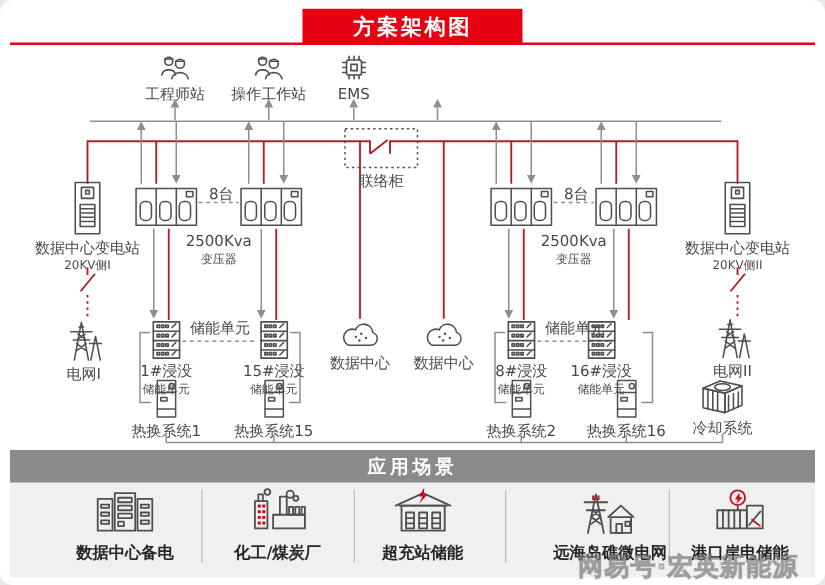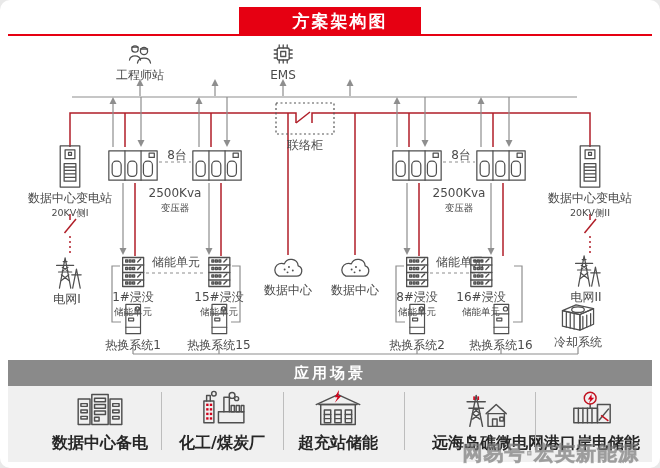--- a/index.html
+++ b/index.html
@@ -5,36 +5,36 @@
   html,body{margin:0;padding:0;background:#e9e9e9;font-family:"DejaVu Sans",sans-serif;}
   #canvas{position:relative;width:660px;height:468px;background:#ffffff;border-radius:10px;overflow:hidden;}
   .abs{position:absolute;}
   .node{position:absolute;display:flex;flex-direction:column;align-items:center;transform:translateX(-50%);gap:2px;}
   .lbl{font-size:12px;color:#4a4a4a;text-align:center;line-height:1.2;white-space:nowrap;}
   .lbl2{font-size:9.5px;color:#4a4a4a;text-align:center;line-height:1.2;white-space:nowrap;}
   .ic{stroke:#4f4f4f;fill:none;stroke-width:1.3;stroke-linecap:round;stroke-linejoin:round;}
   .icf{fill:#4f4f4f;stroke:none;}
   .red{stroke:#c1121f;}
   .redf{fill:#d0021b;stroke:none;}
-  #title-banner{position:absolute;left:50%;transform:translateX(-50%);top:7px;width:162px;height:29px;
+  #title-banner{position:absolute;left:50%;transform:translateX(-50%);top:7px;width:176px;height:29px;
     background:#e60012;color:#fff;display:flex;align-items:center;justify-content:center;
-    font-size:17px;font-weight:bold;letter-spacing:2px;z-index:3;padding-left:20px;}
+    font-size:17px;font-weight:bold;letter-spacing:2px;z-index:3;}
   #title-rule{position:absolute;left:8px;right:8px;top:34px;height:2px;background:#e60012;z-index:2;}
   #conn{position:absolute;left:0;top:0;z-index:1;}
   .r{stroke:#b01e28;stroke-width:1.5;fill:none;}
   .rd{stroke:#b01e28;stroke-width:1.5;fill:none;stroke-dasharray:2 3;}
   .g{stroke:#8e8e8e;stroke-width:1.2;fill:none;}
   .gd{stroke:#8e8e8e;stroke-width:1.2;fill:none;stroke-dasharray:3 3;}
   .gf{fill:#8e8e8e;stroke:none;}
   .tied{stroke:#555;stroke-width:1.2;fill:none;stroke-dasharray:2 2.5;}
   #app-banner{position:absolute;left:8px;right:8px;top:360px;height:26px;background:#8a8a8a;color:#fff;
     display:flex;align-items:center;justify-content:center;font-size:15px;font-weight:bold;letter-spacing:3px;z-index:2;}
   #app-panel{position:absolute;left:8px;right:8px;top:386px;height:76px;background:#f0f0f0;z-index:1;}
   .app{top:390px;z-index:2;gap:3px;}
-  .app .alabel{font-size:16px;font-weight:bold;color:#262626;white-space:nowrap;text-align:center;}
+  .app .alabel{font-size:13px;font-weight:bold;color:#262626;white-space:nowrap;text-align:center;}
   .divider{position:absolute;top:392px;height:58px;width:1px;background:#bdbdbd;z-index:2;}
   #watermark{position:absolute;right:21px;bottom:1px;z-index:4;font-size:20px;font-weight:bold;letter-spacing:1px;
     color:rgba(135,135,135,0.38);-webkit-text-stroke:0.8px rgba(120,120,120,0.55);white-space:nowrap;}
   .z2{z-index:2;}
 </style>
 </head>
 <body>
 
 <div id="canvas">
 
@@ -130,20 +130,31 @@
   <div class="node z2" style="left:140px;top:42px">
     <svg class="ic" width="26" height="24" viewBox="0 0 26 24">
       <circle cx="8" cy="7" r="3.2"></circle>
         <path d="M2.5,18 C3.5,12.5 12.5,12.5 13.5,18"></path>
       <path d="M4.8,5.2 h6.4"></path>
       <circle cx="17" cy="9" r="3.6"></circle>
         <path d="M10.5,21 C11.5,14.5 22.5,14.5 23.5,21"></path>
       <path d="M13.4,7 h7.2"></path>
     </svg>
     <div class="lbl">工程师站</div>
+  </div>
+  <div class="node z2" style="left:215px;top:42px">
+    <svg class="ic" width="26" height="24" viewBox="0 0 26 24">
+      <circle cx="8" cy="7" r="3.2"></circle>
+        <path d="M2.5,18 C3.5,12.5 12.5,12.5 13.5,18"></path>
+      <path d="M4.8,5.2 h6.4"></path>
+      <circle cx="17" cy="9" r="3.6"></circle>
+        <path d="M10.5,21 C11.5,14.5 22.5,14.5 23.5,21"></path>
+      <path d="M13.4,7 h7.2"></path>
+    </svg>
+    <div class="lbl">操作工作站</div>
   </div>
   <div class="node z2" style="left:283px;top:42px">
     <svg class="ic" width="24" height="24" viewBox="0 0 24 24">
       <rect x="6" y="6" width="12" height="12" rx="1.5"></rect>
         <rect x="9.5" y="9.5" width="5" height="5"></rect>
       <path d="M8,6 V3 M12,6 V3 M16,6 V3 M8,18 V21 M12,18 V21 M16,18 V21 M6,8 H3 M6,12 H3 M6,16 H3 M18,8 H21 M18,12 H21 M18,16 H21"></path>
     </svg>
     <div class="lbl">EMS</div>
   </div>
 

